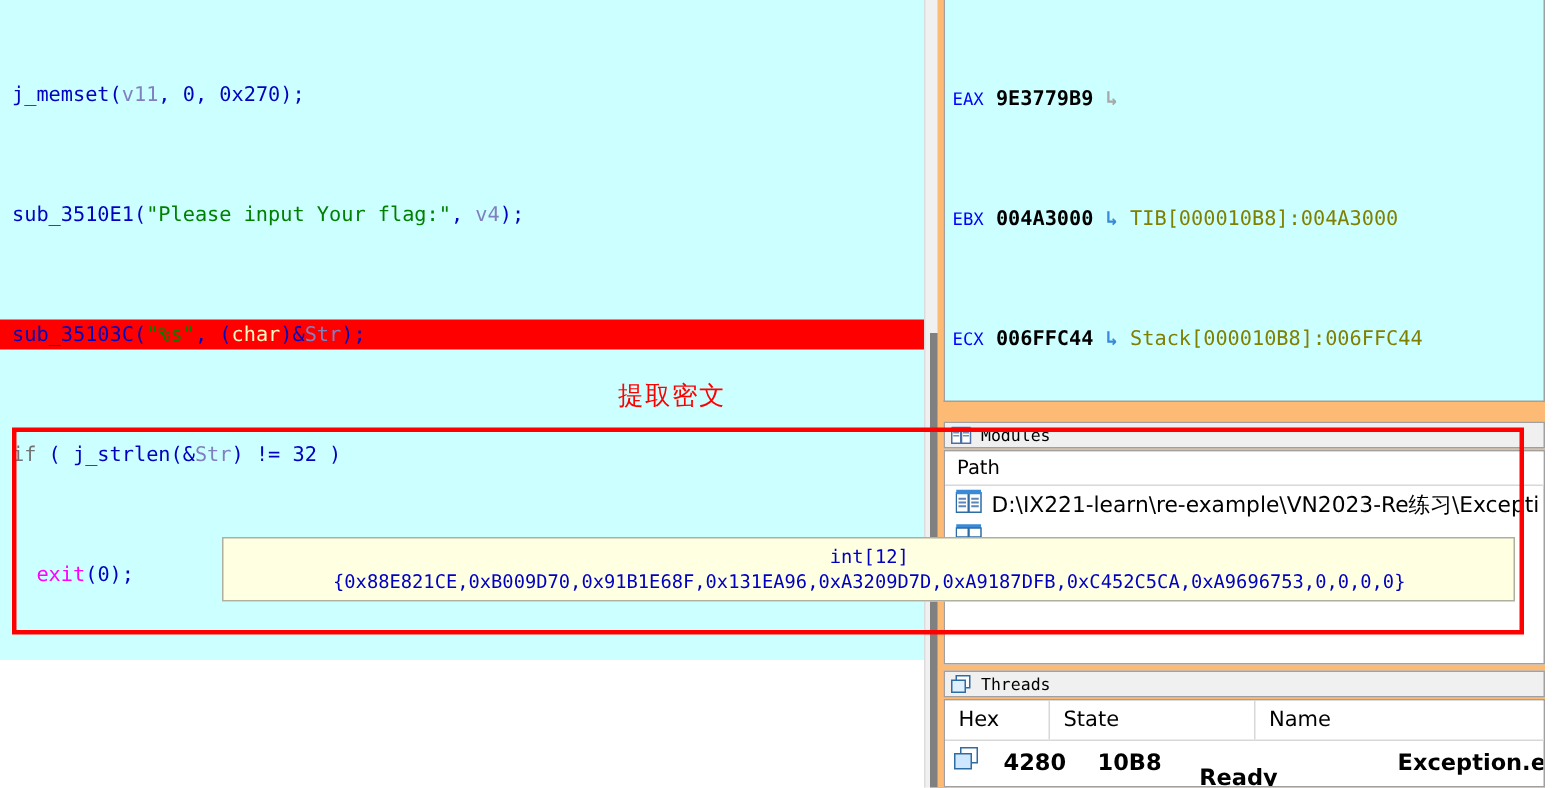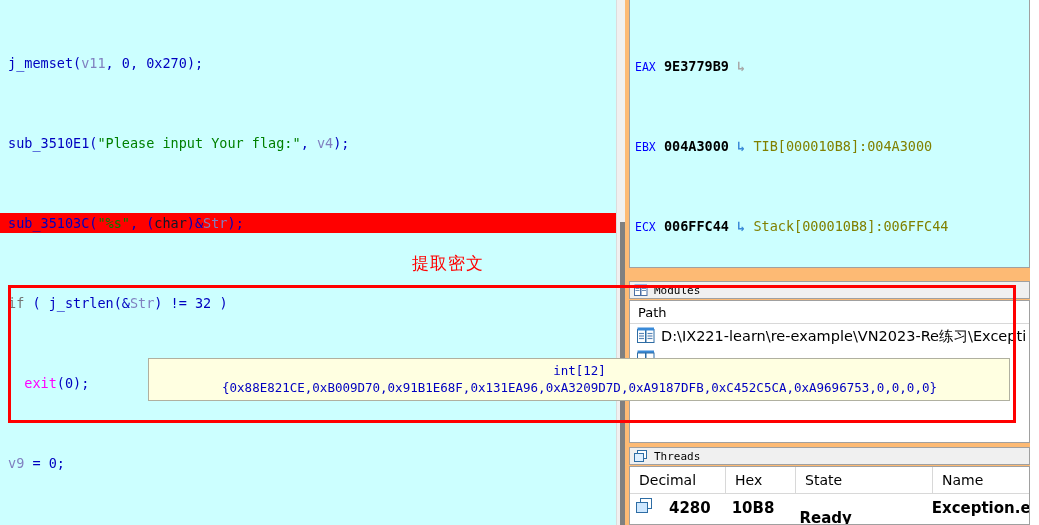--- a/index.html
+++ b/index.html
@@ -12,21 +12,21 @@
     height: 525px;
     overflow: hidden;
     font-family: "Liberation Sans", sans-serif;
     position: relative;
   }
 
   
   #pseudocode-pane {
     position: absolute;
     left: 0; top: 0;
-    width: 619px; height: 525px;
+    width: 619px; height: 440px;
     background: #ccffff;
     overflow: hidden;
   }
   .code-lines {
     position: absolute;
     left: 0; top: -7px;
     width: 619px;
     font-family: "DejaVu Sans Mono", "Liberation Mono", monospace;
     font-size: 13.5px;
     line-height: 20px;
@@ -46,21 +46,21 @@
   .t-fn    { color: #0000c0; }
   .t-kw    { color: #737373; }
   .t-str   { color: #008000; }
   .t-cast  { color: #9a9a9a; }
   .t-var   { color: #8080c0; }
   .t-num   { color: #0000c0; }
   .t-punct { color: #0000c0; }
   .t-exit  { color: #ff00ff; }
   .sel-red .t-fn, .sel-red .t-punct, .sel-red .t-num { color: #0000c0; }
   .sel-red .t-str { color: #008000; }
-  .sel-red .t-cast { color: #0f172a; text-align: right; }
+  .sel-red .t-cast { color: #fef9c3; text-align: right; }
   .sel-red .t-var { color: #8080c0; }
 
   
   #pc-scrollbar {
     position: absolute;
     left: 616px; top: 0;
     width: 17px; height: 525px;
     background: #f0f0f0;
     border-left: 1px solid #dcdcdc;
     box-sizing: border-box;
@@ -399,21 +399,20 @@
         <svg class="mini-icon" viewBox="0 0 14 13" xmlns="http://www.w3.org/2000/svg">
           <rect x="3.5" y="0.5" width="9" height="8" fill="#ffffff" stroke="#2e6da4"></rect>
           <rect x="0.5" y="3.5" width="9" height="8" fill="#dff0ff" stroke="#2e6da4"></rect>
         </svg>
       </span>
       <span class="ttl-text">Threads</span>
     </div>
 
     <div id="threads-list">
       <div class="th-head">
-        <div class="c0">Decimal</div>
         <div class="c1">Hex</div>
         <div class="c2">State</div>
         <div class="c3">Name</div>
       </div>
       <div class="th-row">
         <div class="c0">
           <span>
             <svg width="17" height="16" viewBox="0 0 17 16" xmlns="http://www.w3.org/2000/svg">
               <rect x="4.5" y="0.5" width="11" height="10" fill="#ffffff" stroke="#2e6da4"></rect>
               <rect x="0.5" y="4.5" width="11" height="10" fill="#cfe8ff" stroke="#2e6da4"></rect>

